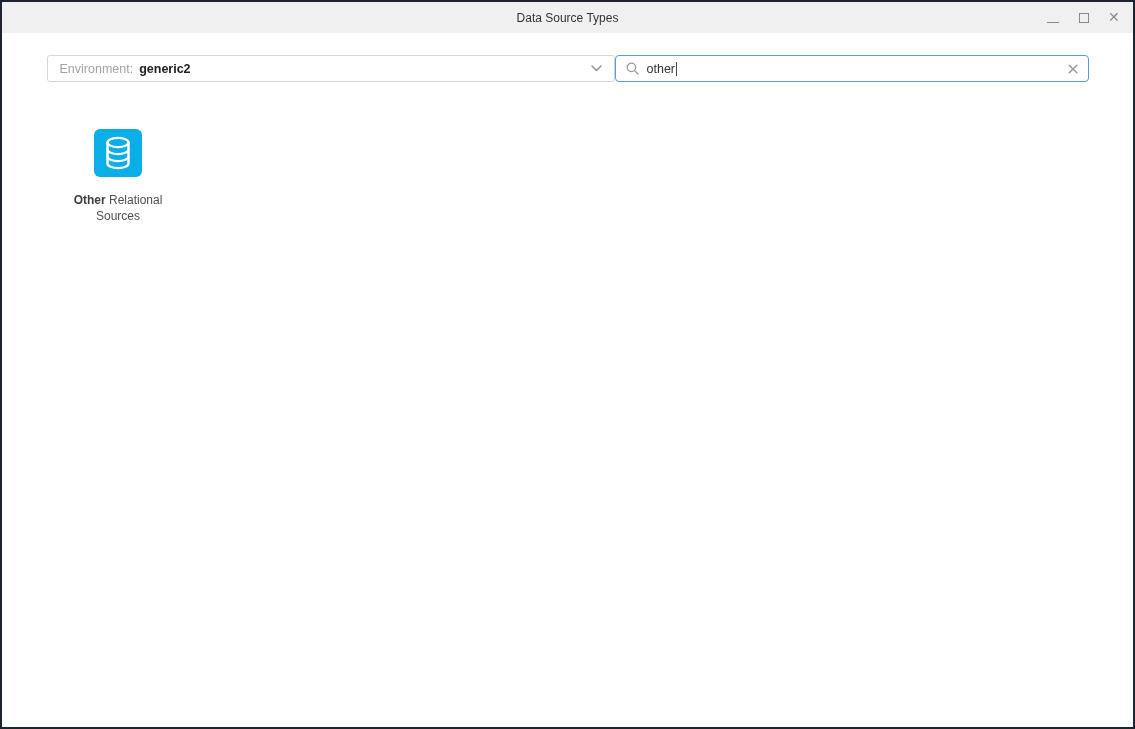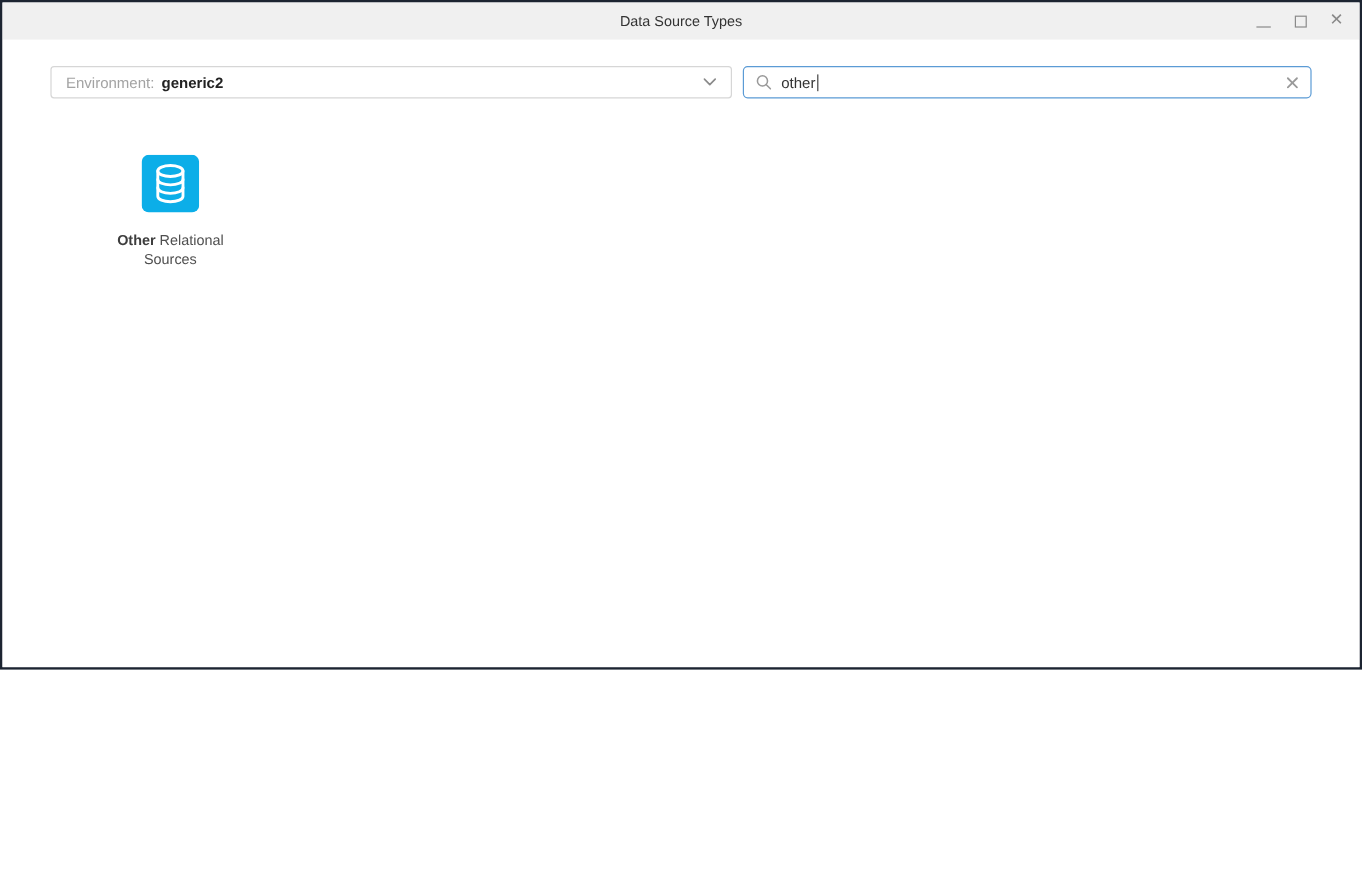--- a/index.html
+++ b/index.html
@@ -1,20 +1,20 @@
 <!DOCTYPE html>
 <html><head>
 <meta charset="utf-8">
 <style>
   * { box-sizing: border-box; margin: 0; padding: 0; }
   html, body { width: 1135px; height: 729px; background: #fff; }
   body { font-family: "Liberation Sans", "DejaVu Sans", sans-serif; }
 
   .window {
-    width: 1135px; height: 558px;
+    width: 1135px; height: 729px;
     border: 2px solid #1c2431;
     background: #ffffff;
     display: flex; flex-direction: column;
     overflow: hidden;
   }
 
   
   .titlebar {
     height: 31px; flex: 0 0 31px;
     background: #f0f0f0;
@@ -42,21 +42,21 @@
     position: absolute; left: -1px; top: -3px;
     font-size: 14px; line-height: 16px; color: #8a8a8a;
     font-family: "DejaVu Sans", sans-serif;
   }
 
   
   .content { flex: 1; background: #ffffff; }
 
   .toolbar {
     margin: 22px 40px 0 40px;
-    display: flex; justify-content: space-between; align-items: center;
+    display: flex; justify-content: center; align-items: center;
   }
 
   .env-select {
     width: 568px; height: 27px;
     border: 1px solid #d6d6d6; border-radius: 3px;
     background: #fff;
     display: flex; align-items: center;
     padding: 0 12px;
     font-size: 12.5px;
     cursor: default;
@@ -93,21 +93,20 @@
 
   .section-heading {
     margin: 27px 40px 0 40px;
     font-size: 15px; font-weight: bold; color: #333333;
   }
 
   .tile-grid {
     margin-top: 47px;
     padding-left: 56px;
     display: flex;
-    margin-left: 24px;
   }
   .tile {
     width: 120px;
     display: flex; flex-direction: column; align-items: center;
     text-align: center;
     cursor: default;
   }
   .tile-icon { width: 48px; height: 48px; }
   .tile-label {
     margin-top: 15px;

